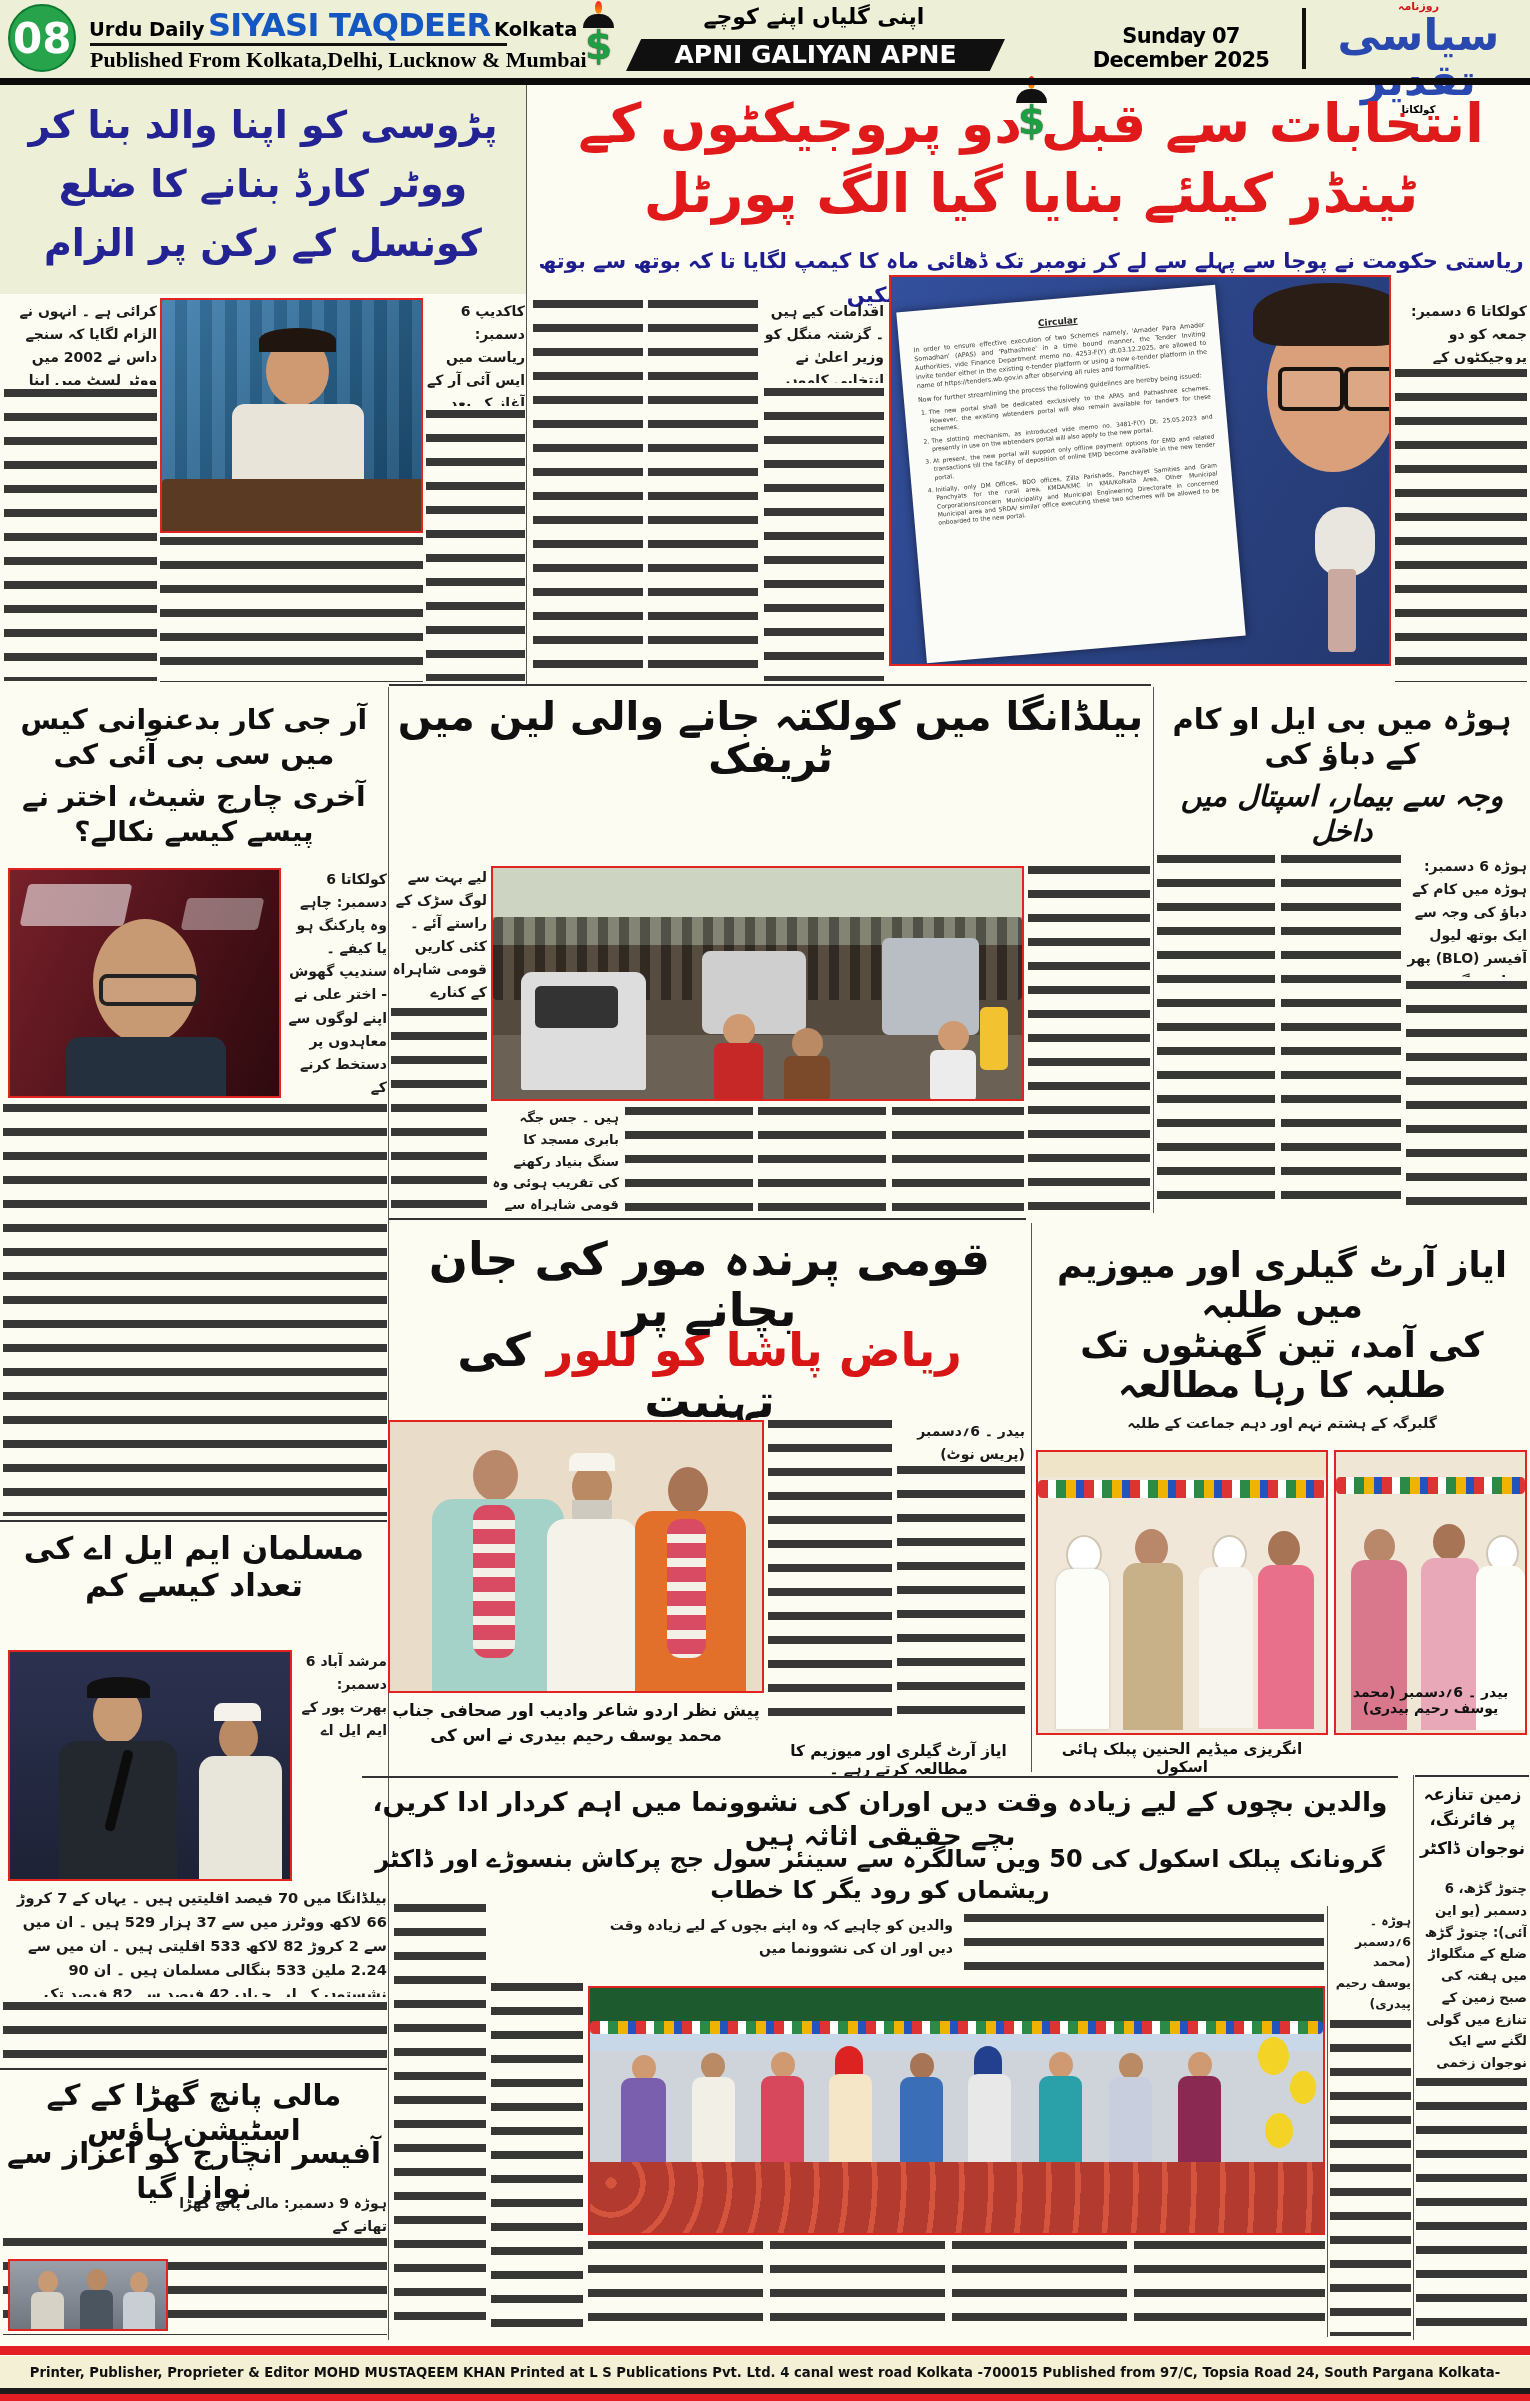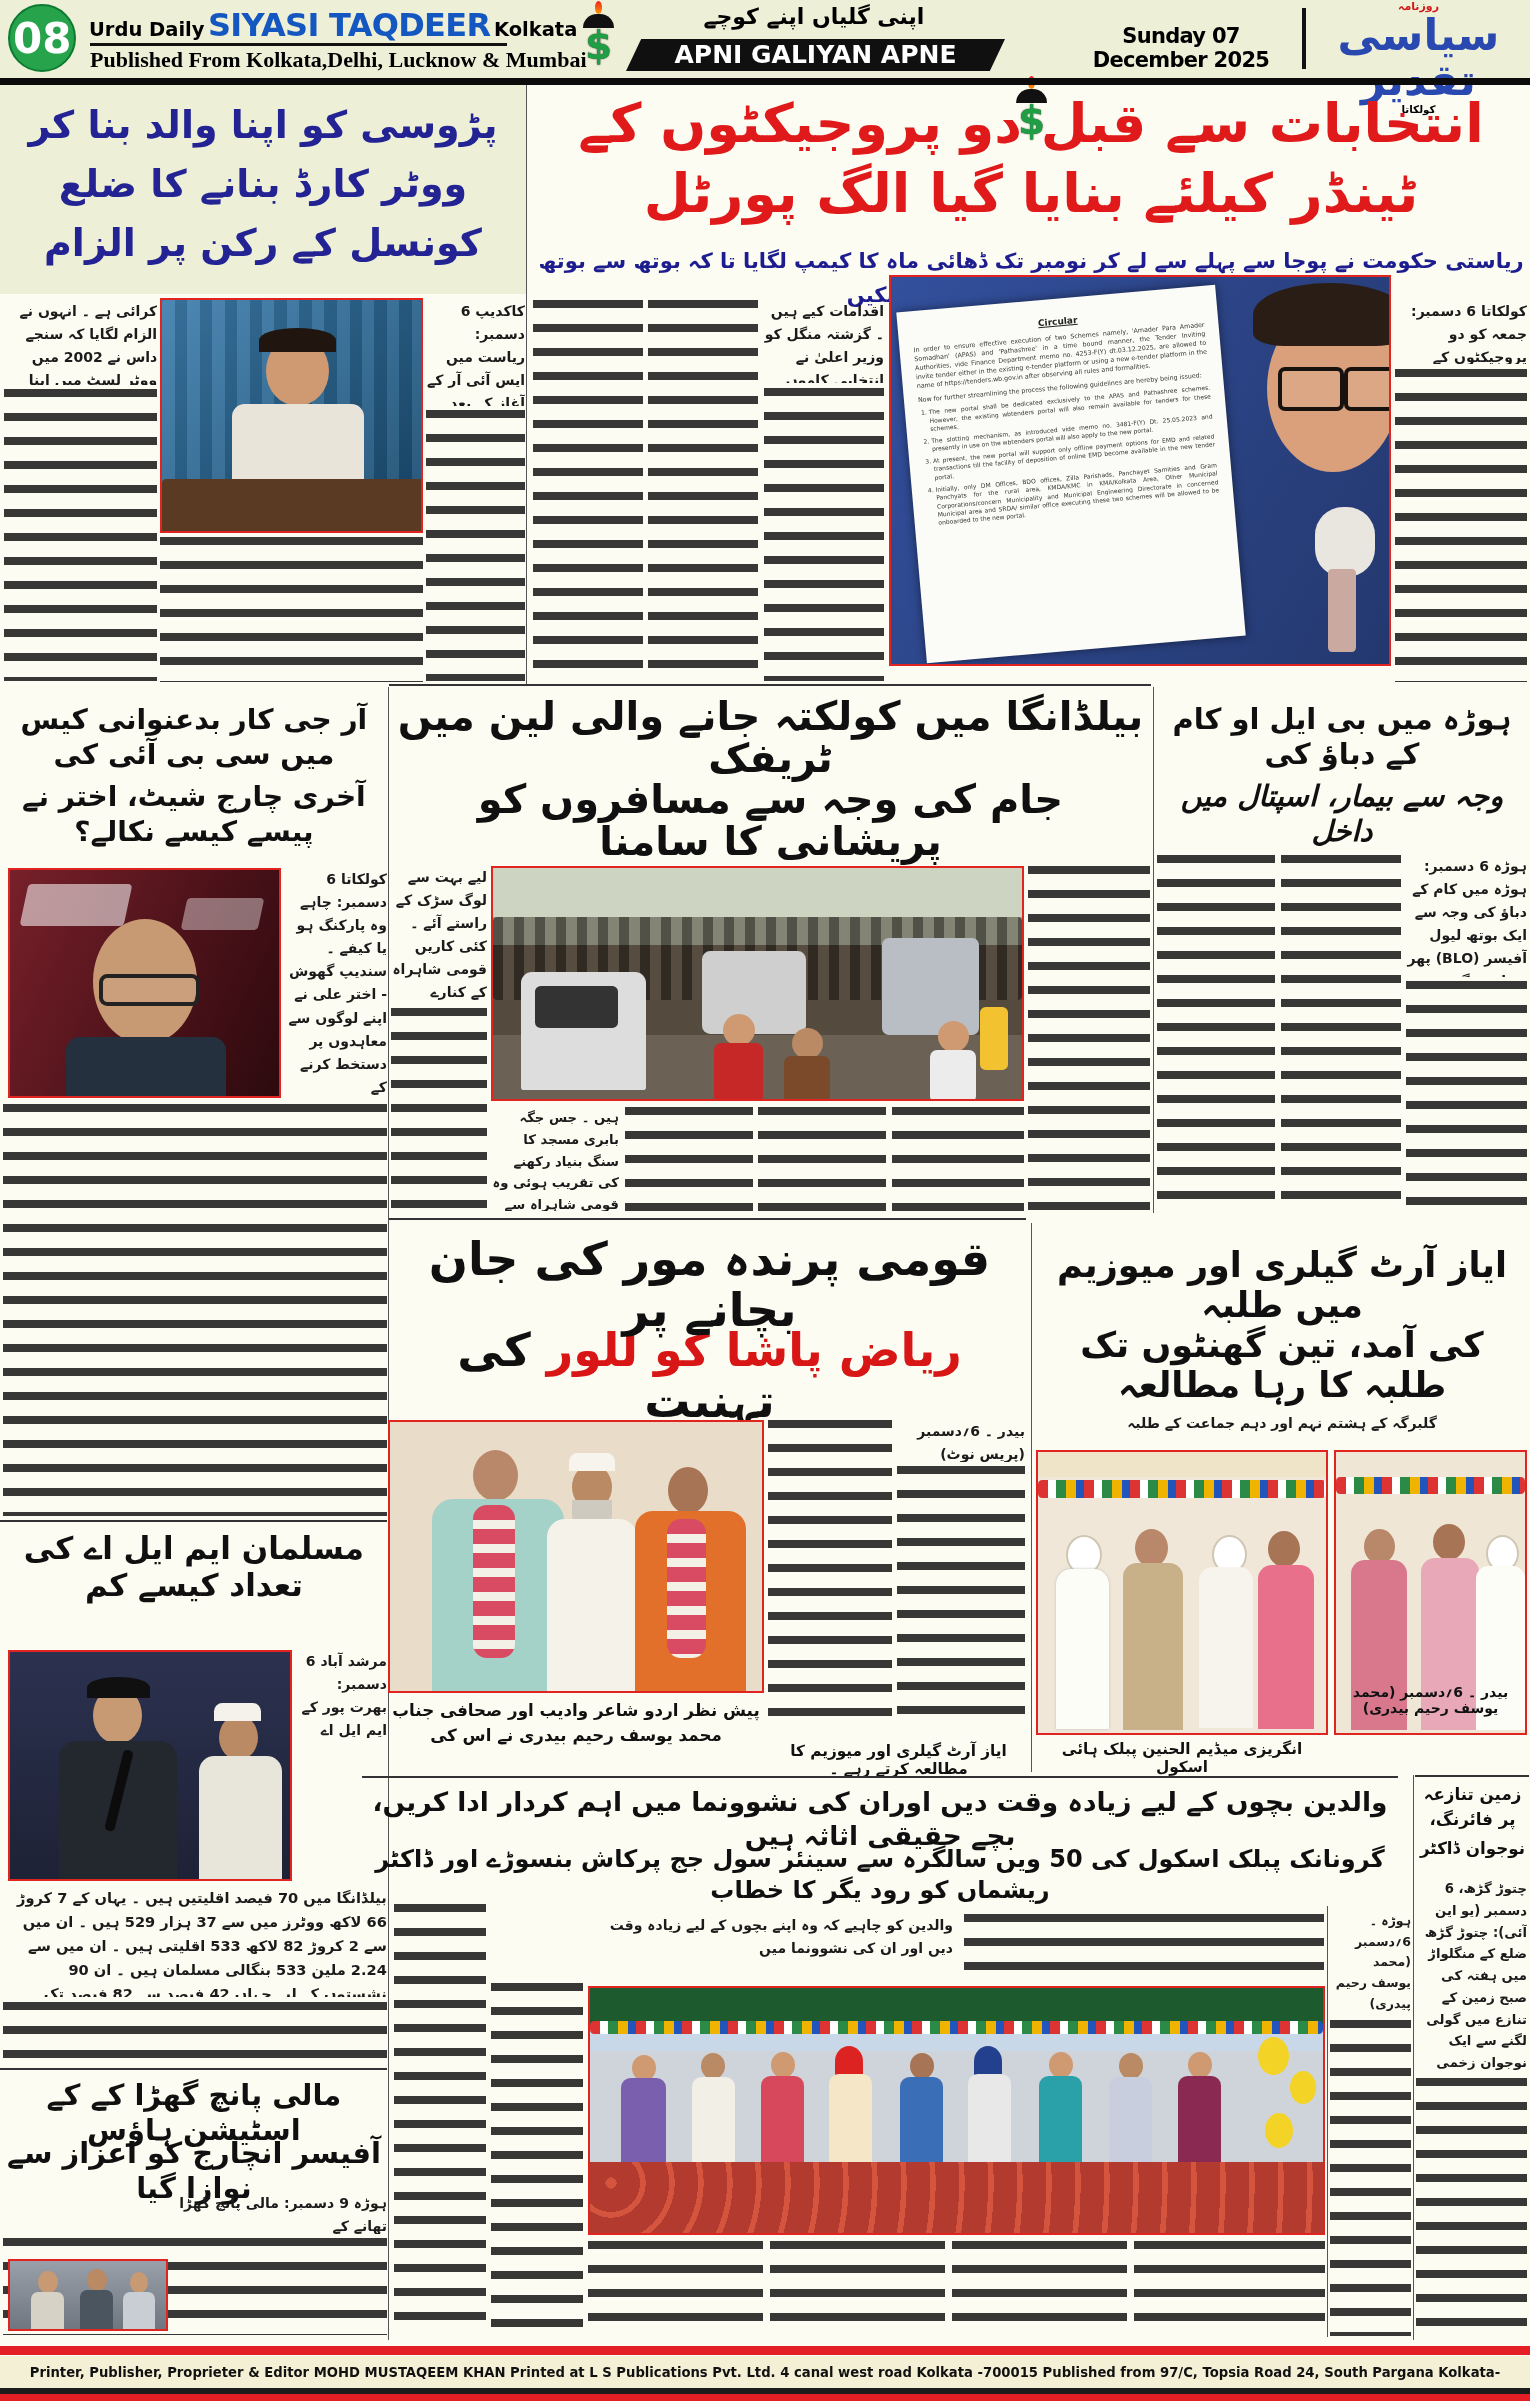--- a/index.html
+++ b/index.html
@@ -135,21 +135,20 @@
   </div>
 
   <div class="abs lead" style="left:1395px;top:300px;width:132px;height:64px;">کولکاتا 6 دسمبر: جمعہ کو دو پروجیکٹوں کے خلاف</div>
   <div class="abs stripes" style="left:1395px;top:369px;width:132px;height:313px;"></div>
 
   <div class="abs hr" style="left:389px;top:684px;width:762px;"></div>
   <div class="abs vr" style="left:388px;top:687px;height:1653px;"></div>
   <div class="abs vr" style="left:1153px;top:687px;height:526px;"></div>
 
   <div class="abs hl" style="left:391px;top:695px;width:759px;font-size:40px;line-height:1.05;">بیلڈانگا میں کولکتہ جانے والی لین میں ٹریفک</div>
-  <div class="abs hl" style="left:391px;top:778px;width:759px;font-size:40px;line-height:1.05;">جام کی وجہ سے مسافروں کو پریشانی کا سامنا</div>
 
   <div class="abs lead" style="left:391px;top:866px;width:96px;height:139px;">لیے بہت سے لوگ سڑک کے راستے آئے ۔ کئی کاریں قومی شاہراہ کے کنارے کھڑی تھیں ۔</div>
   <div class="abs stripes" style="left:391px;top:1008px;width:96px;height:203px;"></div>
 
   <div class="abs photo" style="left:491px;top:866px;width:533px;height:235px;background:linear-gradient(#cdd4c2 0 49px,#9aa08f 49px 77px,#544a3e 77px 167px,#6b6154 167px 235px);">
     <div class="ph-fig" style="left:0;top:49px;width:100%;height:83px;background:repeating-linear-gradient(90deg,rgba(20,16,12,.55) 0 9.7px,rgba(90,80,66,.35) 9.7px 21px);"></div>
     <div class="ph-fig" style="left:28px;top:104px;width:125px;height:118px;background:#ddd;border-radius:11px 11px 2.8px 2.8px;"></div>
     <div class="ph-fig" style="left:42px;top:118px;width:83px;height:42px;background:#333;border-radius:5.6px;"></div>
     <div class="ph-fig" style="left:209px;top:83px;width:104px;height:83px;background:#cfcfcf;border-radius:8.3px;"></div>
     <div class="ph-fig" style="left:389px;top:70px;width:97px;height:97px;background:#b9bec4;border-radius:7px;"></div>

